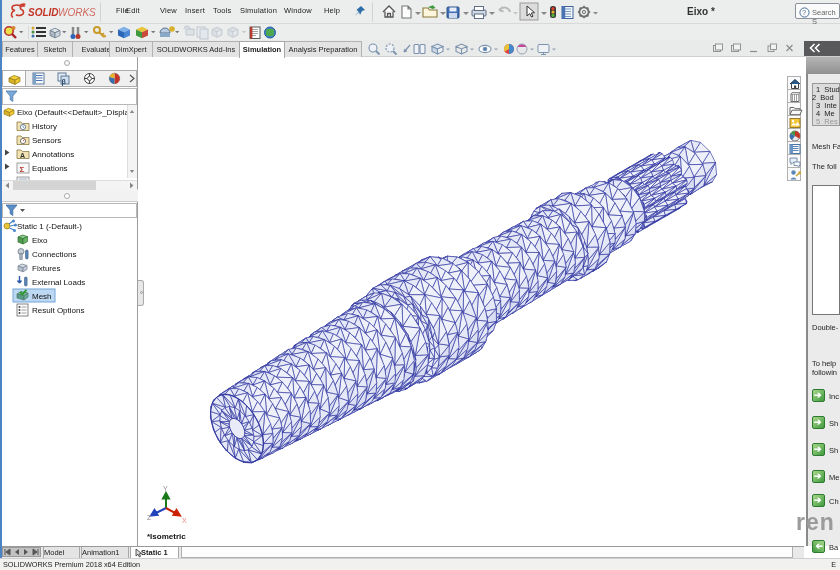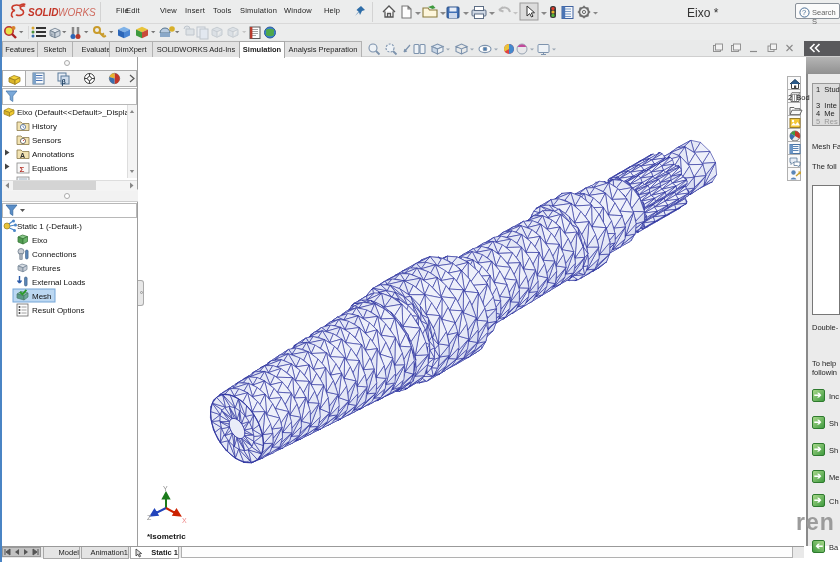--- a/index.html
+++ b/index.html
@@ -19,21 +19,21 @@
 #iso{left:147px;top:532px;font-size:8px;font-weight:bold;color:#111;z-index:5}
 
 #tpane{left:806px;top:57px;width:34px;height:489px;background:#ebebeb;border-left:2px solid #8a8a8a;z-index:10}
 #tphead{left:806px;top:57px;width:34px;height:17px;background:linear-gradient(#b5b5b5,#909090);z-index:11}
 #chevbar{left:804px;top:41px;width:36px;height:15px;background:#59595c;color:#fff;z-index:12;font-size:11px;font-weight:bold;text-align:left;padding-left:6px;line-height:14px}
 #tstrip{left:787px;top:76px;width:14px;z-index:10}
 .tsicon{position:relative;width:14px;height:14px;background:#fafafa;border:1px solid #b0b0b0;margin-bottom:-1px}
 
 #btabs{left:0;top:546px;width:804px;height:12px;background:#e9e9e9;border-top:1px solid #999;z-index:10}
 #statusbar{left:0;top:558px;width:840px;height:12px;background:#f1f1f0;border-top:1px solid #cfcfcf;z-index:31;font-size:7.3px;color:#222;line-height:12px}
-.btab{position:absolute;top:547px;z-index:11;height:12px;font-size:7.5px;color:#222;background:#e4e4e4;border:1px solid #a8a8a8;border-top:none;text-align:right;line-height:11px}
+.btab{position:absolute;top:547px;z-index:11;height:12px;font-size:7.5px;color:#222;background:#e4e4e4;border:1px solid #a8a8a8;border-top:none;text-align:left;line-height:11px}
 #wm{left:796px;top:509px;z-index:40;font-size:23px;font-weight:bold;color:#9b9b9b;letter-spacing:1px}
 .gbtn{position:absolute;left:812px;width:13px;height:13px;background:linear-gradient(135deg,#a8d88a,#3f9a3f);border:1px solid #2e7a2e;border-radius:2px;z-index:11}
 .gbtn:after{content:"➔";position:absolute;left:1px;top:0px;color:#fff;font-size:9px;font-weight:bold}
 .glabel{position:absolute;left:829px;font-size:7.5px;color:#222;z-index:11;white-space:nowrap}
 .ptext{position:absolute;font-size:7.5px;color:#222;z-index:11;white-space:nowrap}
 svg{position:absolute;overflow:visible}
 </style></head>
 <body>
 <div id="root">
 <svg id="mesh" width="840" height="570" viewBox="0 0 840 570" style="position:absolute;left:0;top:0;z-index:1">
@@ -2828,21 +2828,21 @@
           <path d="M6.2 0 h-2"></path>
           <path d="M-4.4 -4.4 l1.4 1.4"></path>
           <path d="M4.4 4.4 l-1.4 -1.4"></path>
           <path d="M-4.4 4.4 l1.4 -1.4"></path>
           <path d="M4.4 -4.4 l-1.4 1.4"></path>
         </g>
       </g>
 <path d="M212 8 l2.5 2.5 l2.5 -2.5" fill="#888"></path>
 </svg>
 
-<div class="abs" style="left:687px;top:6px;font-size:12px;font-weight:normal;color:#333;z-index:3">Eixo *</div>
+<div class="abs" style="left:687px;top:6px;font-size:10px;font-weight:bold;color:#333;z-index:3">Eixo *</div>
 <div class="abs" style="left:795px;top:3px;width:45px;height:16px;border:1px solid #8a9199;background:#fbfbfb;border-radius:2px;z-index:3">
 <svg style="left:3px;top:2.5px" width="11" height="11" viewBox="0 0 11 11">
         <circle cx="5.5" cy="5.5" r="4.6" fill="none" stroke="#4a6f96" stroke-width="1"></circle>
         <text x="3" y="8.2" font-size="7.5" fill="#4a6f96" font-family="Liberation Sans">?</text>
       </svg>
 <span style="position:absolute;left:16px;top:3.5px;font-size:7.5px;color:#666">Search S</span>
 </div>
 
 <svg class="abs" style="left:0;top:25px;z-index:3" width="300" height="15" viewBox="0 0 300 15">
 
@@ -3192,21 +3192,21 @@
         <svg width="12" height="12" viewBox="0 0 12 12" style="left:1px;top:1px">
           <circle cx="4.5" cy="3.5" r="2.2" fill="#5a86b8"></circle>
           <path d="M1.5 10.5 a3.2 3.2 0 0 1 6 0 Z" fill="#5a86b8"></path>
           <path d="M7 7 l4 -3.5 M9.5 3 l1.8 .3 l-.3 1.8" stroke="#c8a02a" stroke-width="1.4" fill="none"></path>
         </svg>
       </div>
 </div>
 
 <div class="abs" style="left:812px;top:83px;width:28px;height:43px;background:#dcdcdc;border:1px solid #999;z-index:11"></div>
 <div class="ptext" style="left:816px;top:85px">1&nbsp; Stud</div>
-<div class="ptext" style="left:788px;top:93px">2&nbsp; Bod</div>
+<div class="ptext" style="left:812px;top:93px">2&nbsp; Bod</div>
 <div class="ptext" style="left:816px;top:101px">3&nbsp; Inte</div>
 <div class="ptext" style="left:816px;top:109px;font-weight:normal">4&nbsp; Me</div>
 <div class="ptext" style="left:816px;top:117px;color:#999">5&nbsp; Res</div>
 <div class="ptext" style="left:812px;top:142px">Mesh Fa</div>
 <div class="ptext" style="left:812px;top:162px">The foll</div>
 <div class="abs" style="left:812px;top:185px;width:28px;height:130px;background:#fff;border:1.5px solid #777;z-index:11"></div>
 <div class="ptext" style="left:812px;top:323px">Double-</div>
 <div class="ptext" style="left:812px;top:359px">To help</div>
 <div class="ptext" style="left:812px;top:368px">followin</div>
 <div class="gbtn" style="top:389px"></div>
@@ -3234,12 +3234,13 @@
       </g>
     </svg>
 <div class="btab" style="left:43px;width:37px">Model</div>
 <div class="btab" style="left:81px;width:48px">Animation1</div>
 <div class="btab" style="left:130px;width:49px;background:#fff;font-weight:bold;z-index:12">
 <svg style="position:absolute;left:3px;top:1.5px" width="9" height="9" viewBox="0 0 9 9">
         <path d="M2 0 L2 7 L4 5.2 L5.3 8 L6.6 7.3 L5.3 4.8 L7.6 4.5 Z" fill="#dcdcdc" stroke="#333" stroke-width=".8"></path>
       </svg>
 <span style="margin-left:10px">Static 1</span></div>
 <div class="abs" style="left:181px;top:547px;width:612px;height:11px;background:#fdfdfd;border:1px solid #b0b0b0;border-top:none;z-index:11"></div>
+<div class="abs" id="statusbar"><span style="margin-left:3px">SOLIDWORKS Premium 2018 x64 Edition</span><span style="position:absolute;right:4px">E</span></div>
 </div>
 </body></html>

